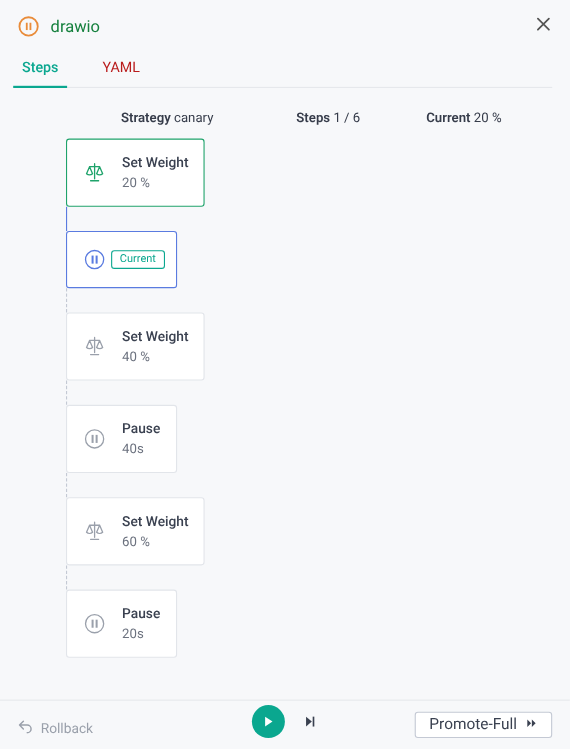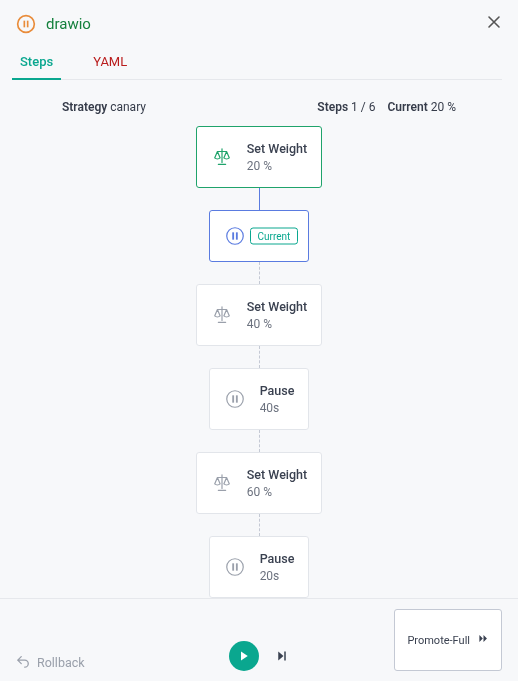--- a/index.html
+++ b/index.html
@@ -77,26 +77,26 @@
     }
     .summary-row {
       display: flex;
       justify-content: space-between;
       align-items: baseline;
       margin-bottom: 12px;
       font-size: 12px;
       color: #363c4a;
       padding: 0 2px;
     }
-    .summary-left b, .summary-right b { font-weight: 600; }
+    .summary-left b, .summary-right b { font-weight: 600; margin-left: 48px; }
     .summary-right { display: flex; gap: 12px; justify-content: space-between; }
     .steps-col {
       display: flex;
       flex-direction: column;
-      align-items: center;
+      align-items: flex-start;
     }
     .step-card {
       background: #fff;
       border: 1px solid #e2e5ea;
       border-radius: 3px;
       padding: 14px 14px;
       display: flex;
       align-items: center;
       gap: 14px;
       position: relative;
@@ -187,23 +187,23 @@
       cursor: pointer;
       width: 14px;
       height: 14px;
       display: flex;
       align-items: center;
       justify-content: center;
     }
     .promote-btn {
       border: 1px solid #c4c9d4;
       background: #fff;
-      padding: 23px 12px;
+      padding: 3px 12px;
       border-radius: 3px;
-      font-size: 11px;
+      font-size: 14px;
       color: #3a4150;
       display: flex;
       align-items: center;
       gap: 8px;
       cursor: pointer;
     }
     .footer { position: relative; }
   </style>
 </head>
 <body>

